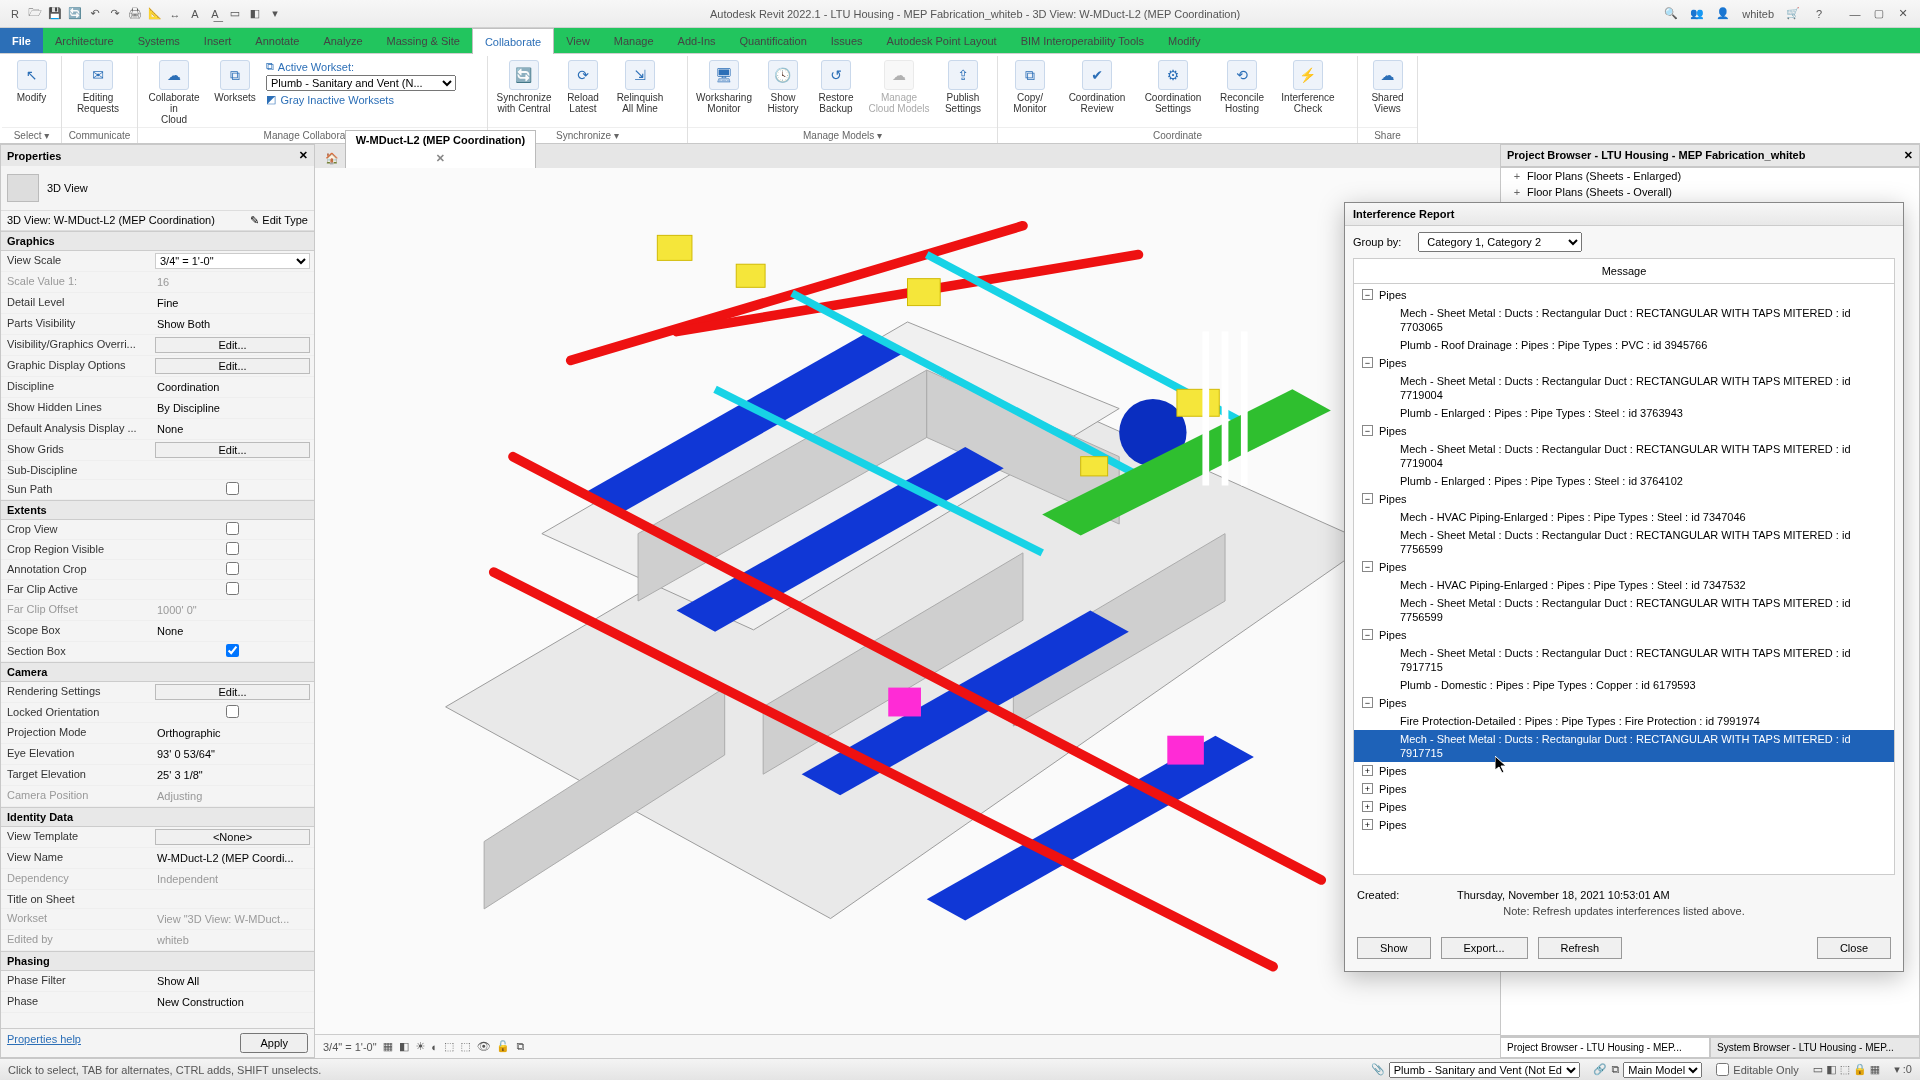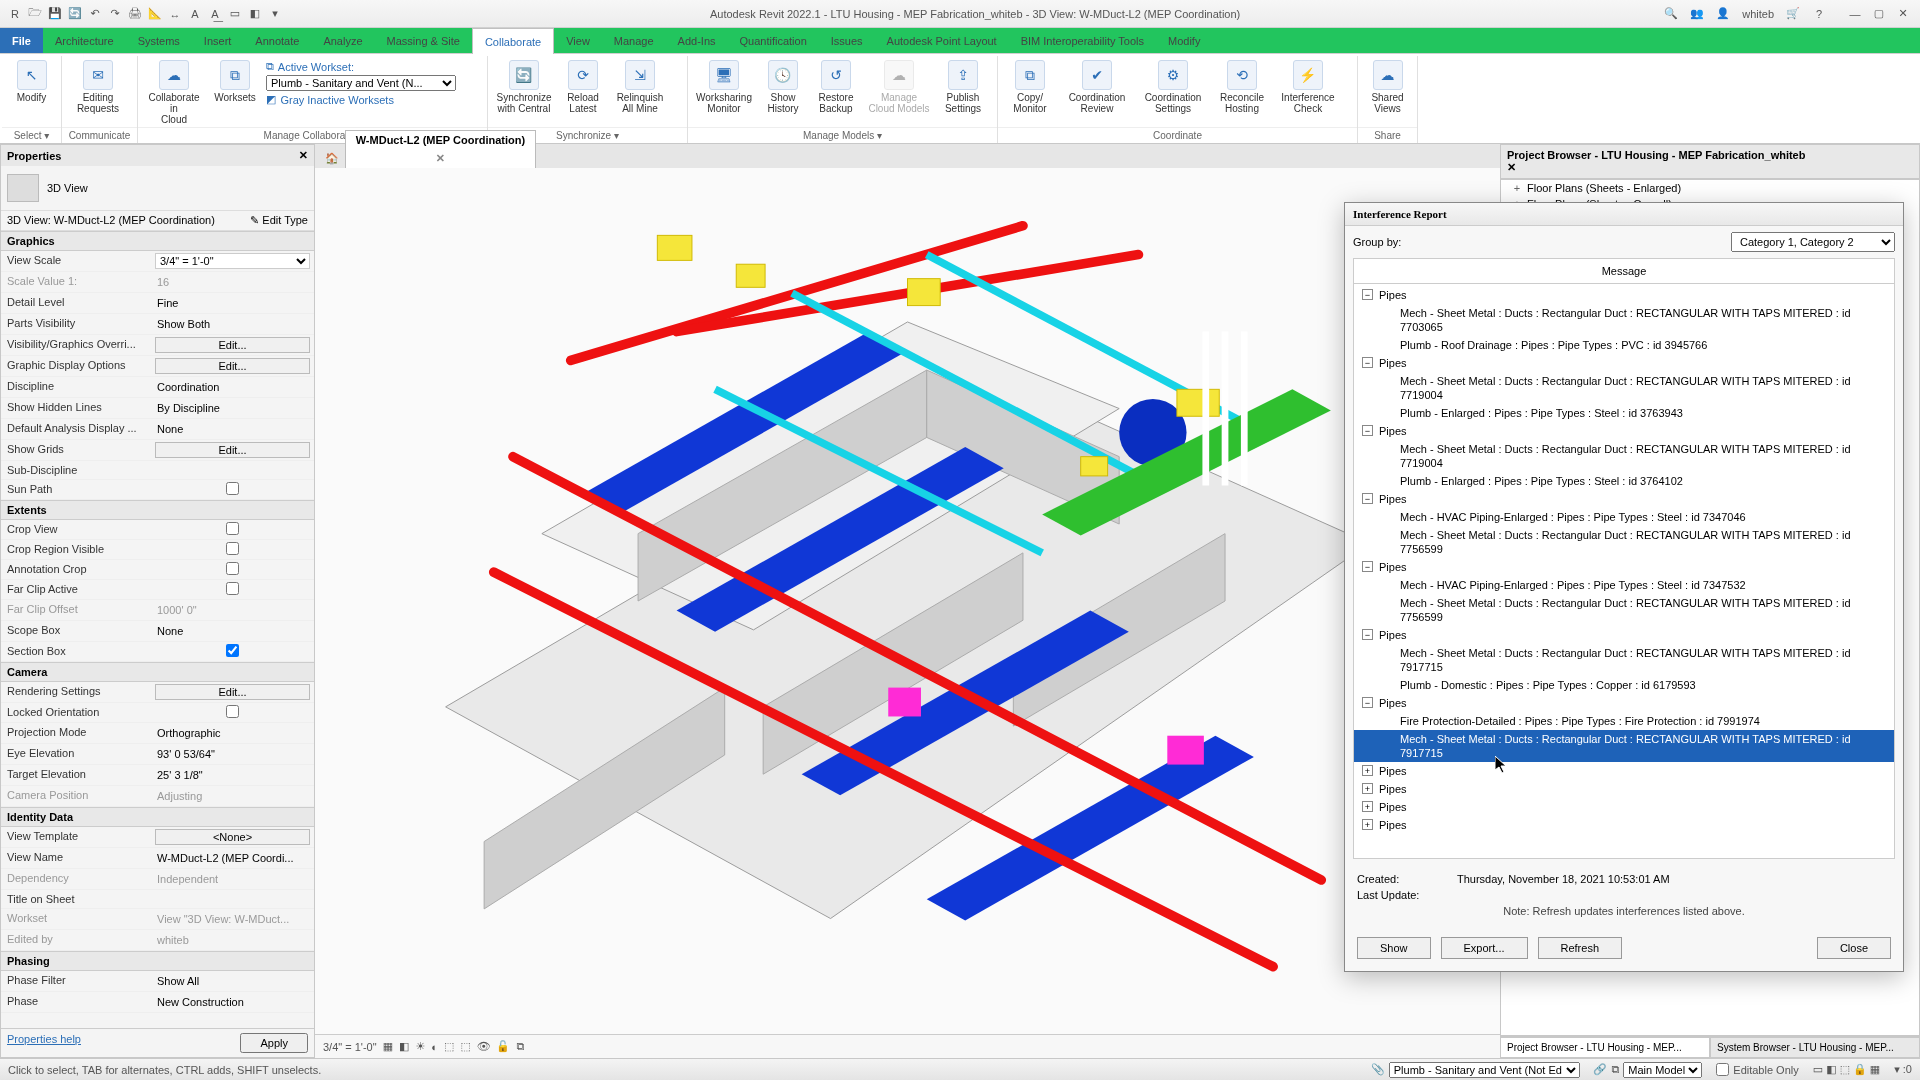--- a/index.html
+++ b/index.html
@@ -61,32 +61,32 @@
 .view-tabs { height: 24px; background: #e6e6e6; display: flex; align-items: flex-end; padding-left: 4px; }
 .view-tab { background: #fff; border: 1px solid #bbb; border-bottom: none; padding: 3px 10px; display: flex; align-items: center; gap: 6px; font-weight: bold; flex-direction: column; }
 .view-tab .close { color: #888; cursor: pointer; }
 .viewport { flex: 1; position: relative; overflow: hidden; background: #fafafa; }
 .viewport svg { width: 100%; height: 100%; }
 .vctrl { height: 24px; border-top: 1px solid #ccc; display: flex; align-items: center; gap: 6px; padding: 0 8px; background: #f7f7f7; color: #555; }
 .vctrl span { cursor: pointer; }
 
 
 .pbrow { width: 420px; display: flex; flex-direction: column; }
-.pb-hdr { background: #e8e8e8; padding: 4px 6px; font-weight: bold; border: 1px solid #c8c8c8; display:flex; justify-content: space-between; flex-direction: column; }
+.pb-hdr { background: #e8e8e8; padding: 4px 6px; font-weight: bold; border: 1px solid #c8c8c8; display:flex; justify-content: space-between; }
 .pb-body { flex: 1; border: 1px solid #c8c8c8; background: #fff; overflow-y: auto; }
 .pb-item { padding: 2px 6px 2px 26px; cursor: pointer; }
 .pb-item .exp { display: inline-block; width: 12px; text-align: center; color: #666; margin-left: -16px; margin-right: 4px; }
 .browser-tabs { display: flex; border-top: 1px solid #c8c8c8; }
 .browser-tabs .bt { flex:1; padding: 4px 6px; background: #e8e8e8; border: 1px solid #c8c8c8; cursor: pointer; font-size: 10px; white-space: nowrap; overflow: hidden; text-overflow: ellipsis; }
 .browser-tabs .bt.active { background: #fff; }
 
 
 .interf { position: absolute; top: 202px; right: 16px; width: 560px; height: 770px; background: #f7f7f7; border: 1px solid #888; box-shadow: 0 6px 24px rgba(0,0,0,.25); display: flex; flex-direction: column; z-index: 100; }
-.interf .dlg-title { background: linear-gradient(#f7f7f7,#e8e8e8); padding: 5px 8px; font-weight: bold; border-bottom: 1px solid #ccc; font-family: Liberation Serif, serif; }
-.interf .row1 { padding: 6px 8px; display: flex; align-items: center; gap: 25px; justify-content: space-between; }
+.interf .dlg-title { background: linear-gradient(#f7f7f7,#e8e8e8); padding: 5px 8px; font-weight: bold; border-bottom: 1px solid #ccc; }
+.interf .row1 { padding: 6px 8px; display: flex; align-items: center; gap: 17px; }
 .interf select { font-size: 11px; padding: 2px 24px 2px 4px; }
 .interf .msg-hdr { text-align: center; padding: 6px; border: 1px solid #ccc; margin: 0 8px; background: #fff; font-weight: normal; }
 .tree { flex: 1; margin: 0 8px 8px; border: 1px solid #ccc; border-top: none; background: #fff; overflow-y: auto; padding: 2px 0; }
 .tnode { padding: 2px 6px 2px 26px; display: flex; align-items: flex-start; gap: 4px; cursor: pointer; line-height: 14px; }
 .tnode .exp { width: 11px; height: 11px; border: 1px solid #888; display: inline-flex; align-items: center; justify-content: center; font-size: 9px; margin-left: -18px; margin-right: 2px; margin-top: 1px; background: #fff; }
 .tnode.leaf { padding-left: 46px; }
 .tnode.sel { background: #1e62b8; color: #fff; }
 .interf .meta { padding: 4px 12px; }
 .interf .metarow { display: flex; gap: 30px; padding: 2px 0; align-items: flex-end; }
 .interf .metarow .ml { width: 70px; }
@@ -693,23 +693,20 @@
       <div class="tnode">
         <span class="exp">+</span>
         <span>Pipes</span>
       </div>
     </div>
   <div class="meta">
     <div class="metarow">
         <span class="ml">Created:</span>
         <span>Thursday, November 18, 2021 10:53:01 AM</span>
       </div>
-    <div class="metarow">
-        <span class="ml">Last Update:</span>
-      </div>
     <div class="note">Note: Refresh updates interferences listed above.</div>
   </div>
   <div class="btns">
     <button>Show</button>
     <button>Export...</button>
     <button>Refresh</button>
     <span class="spacer"></span>
     <button>Close</button>
   </div>
 </div>

